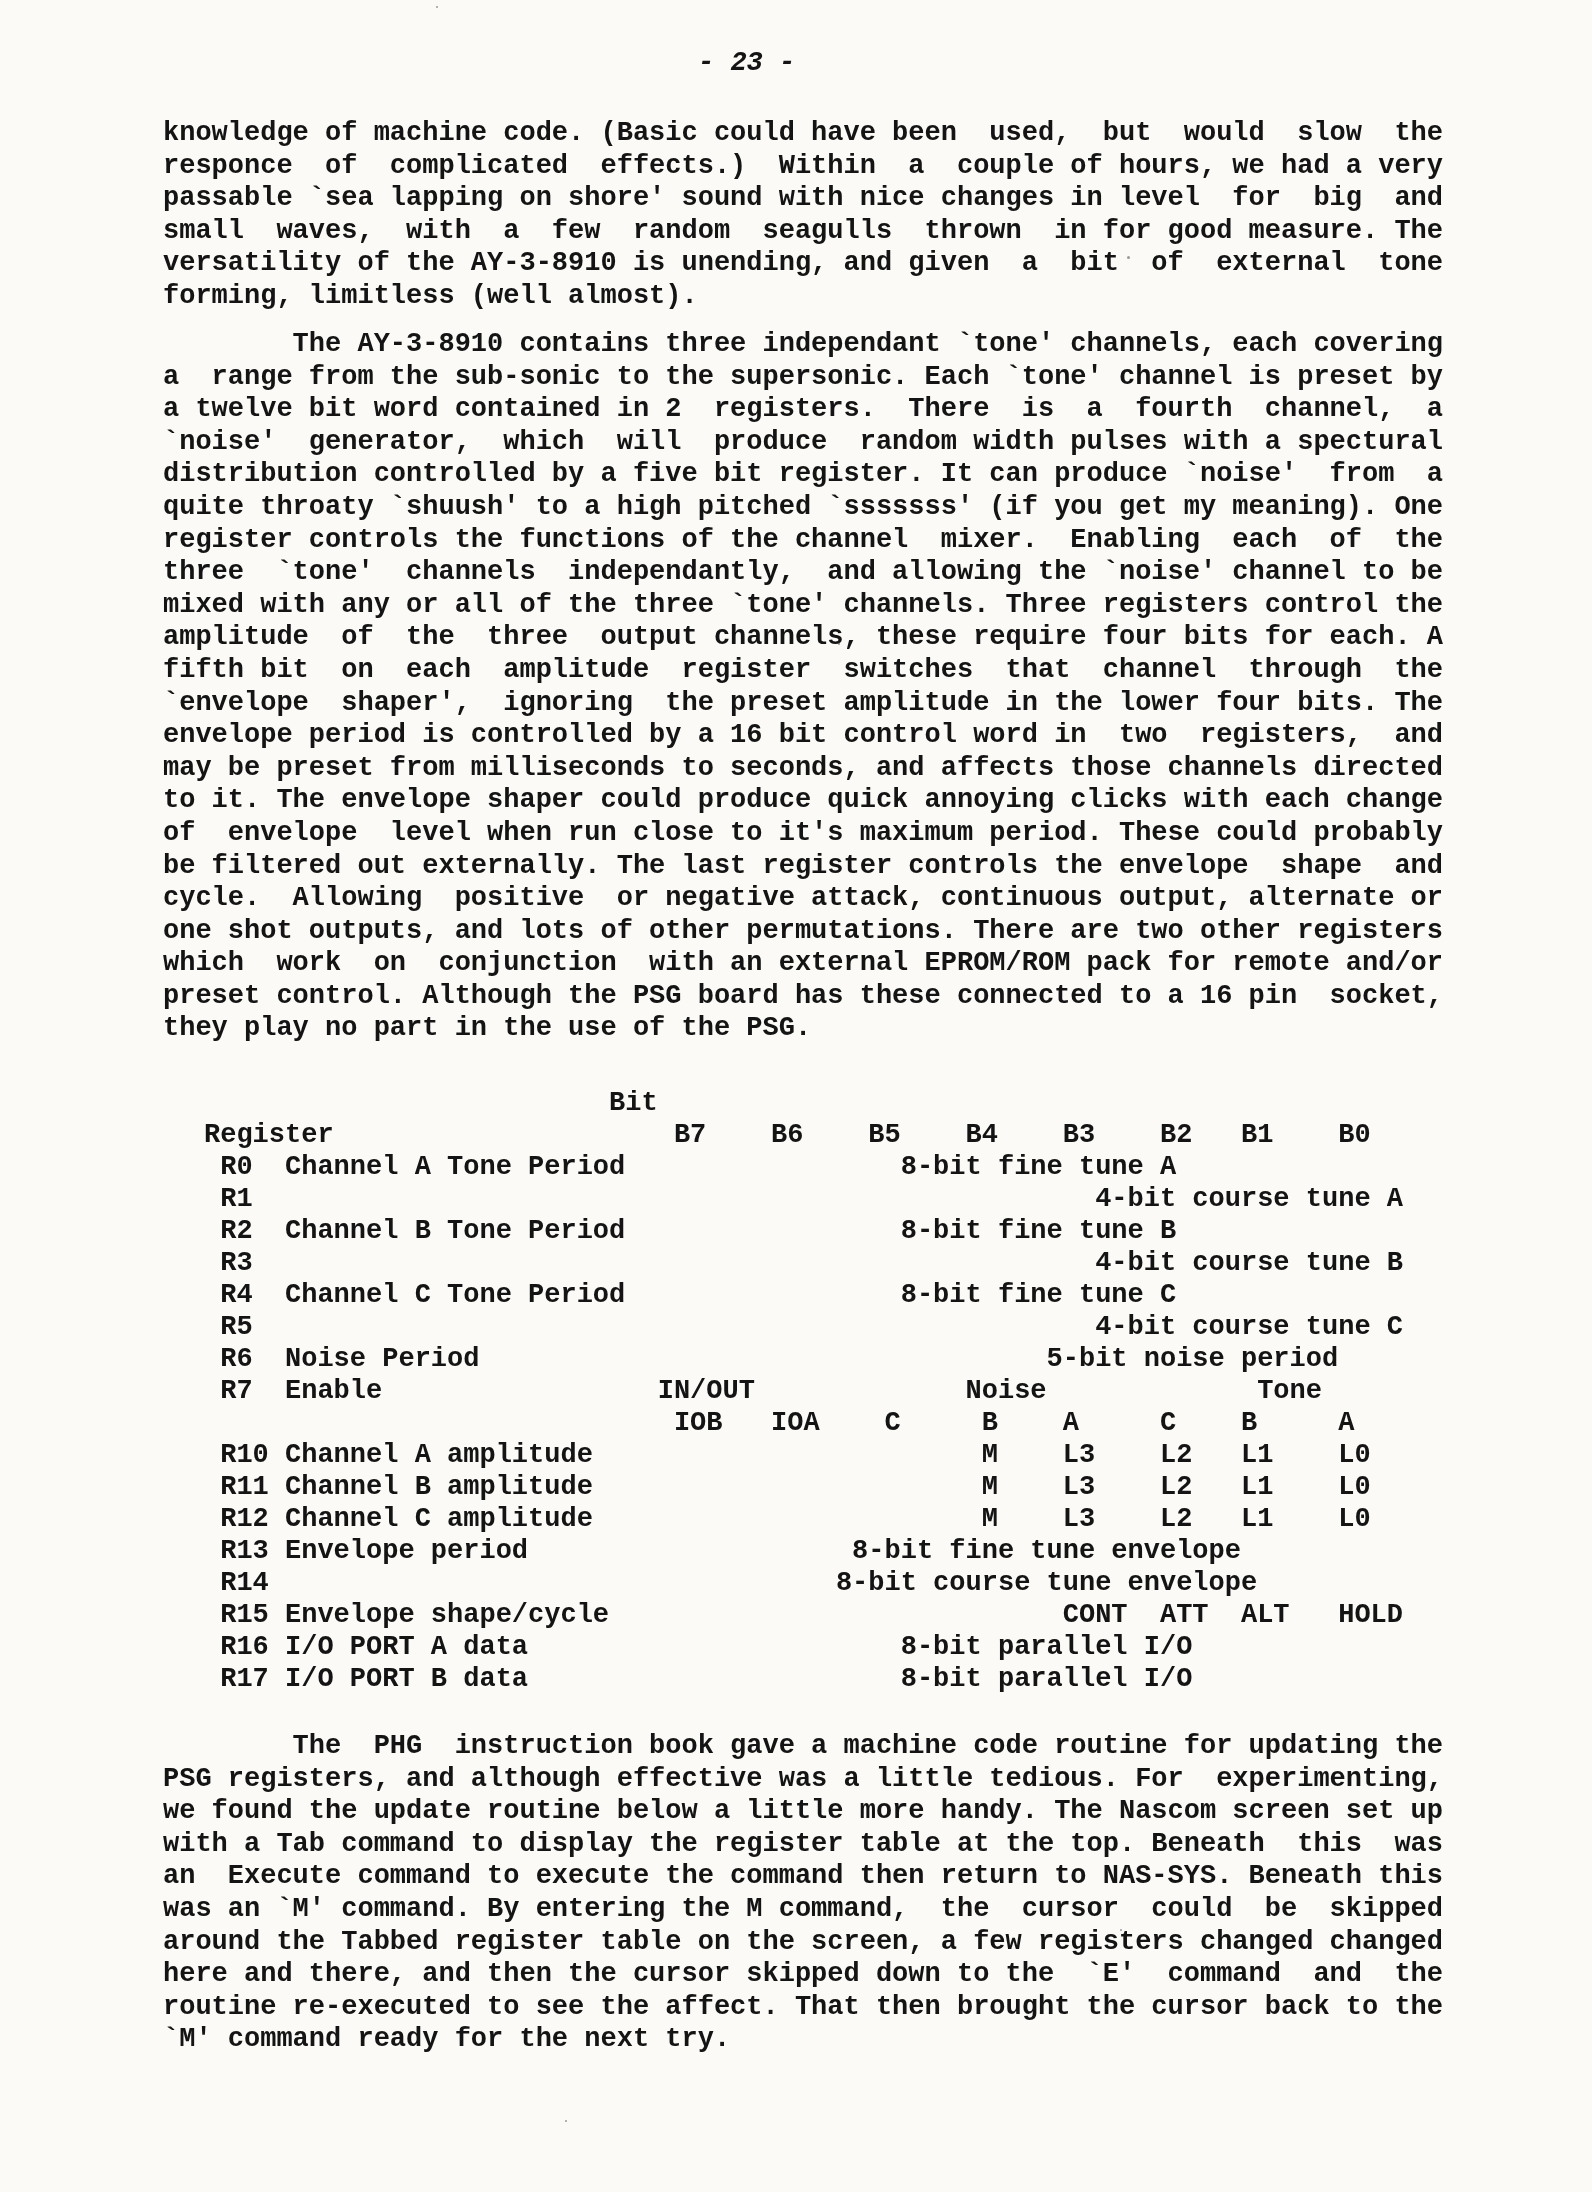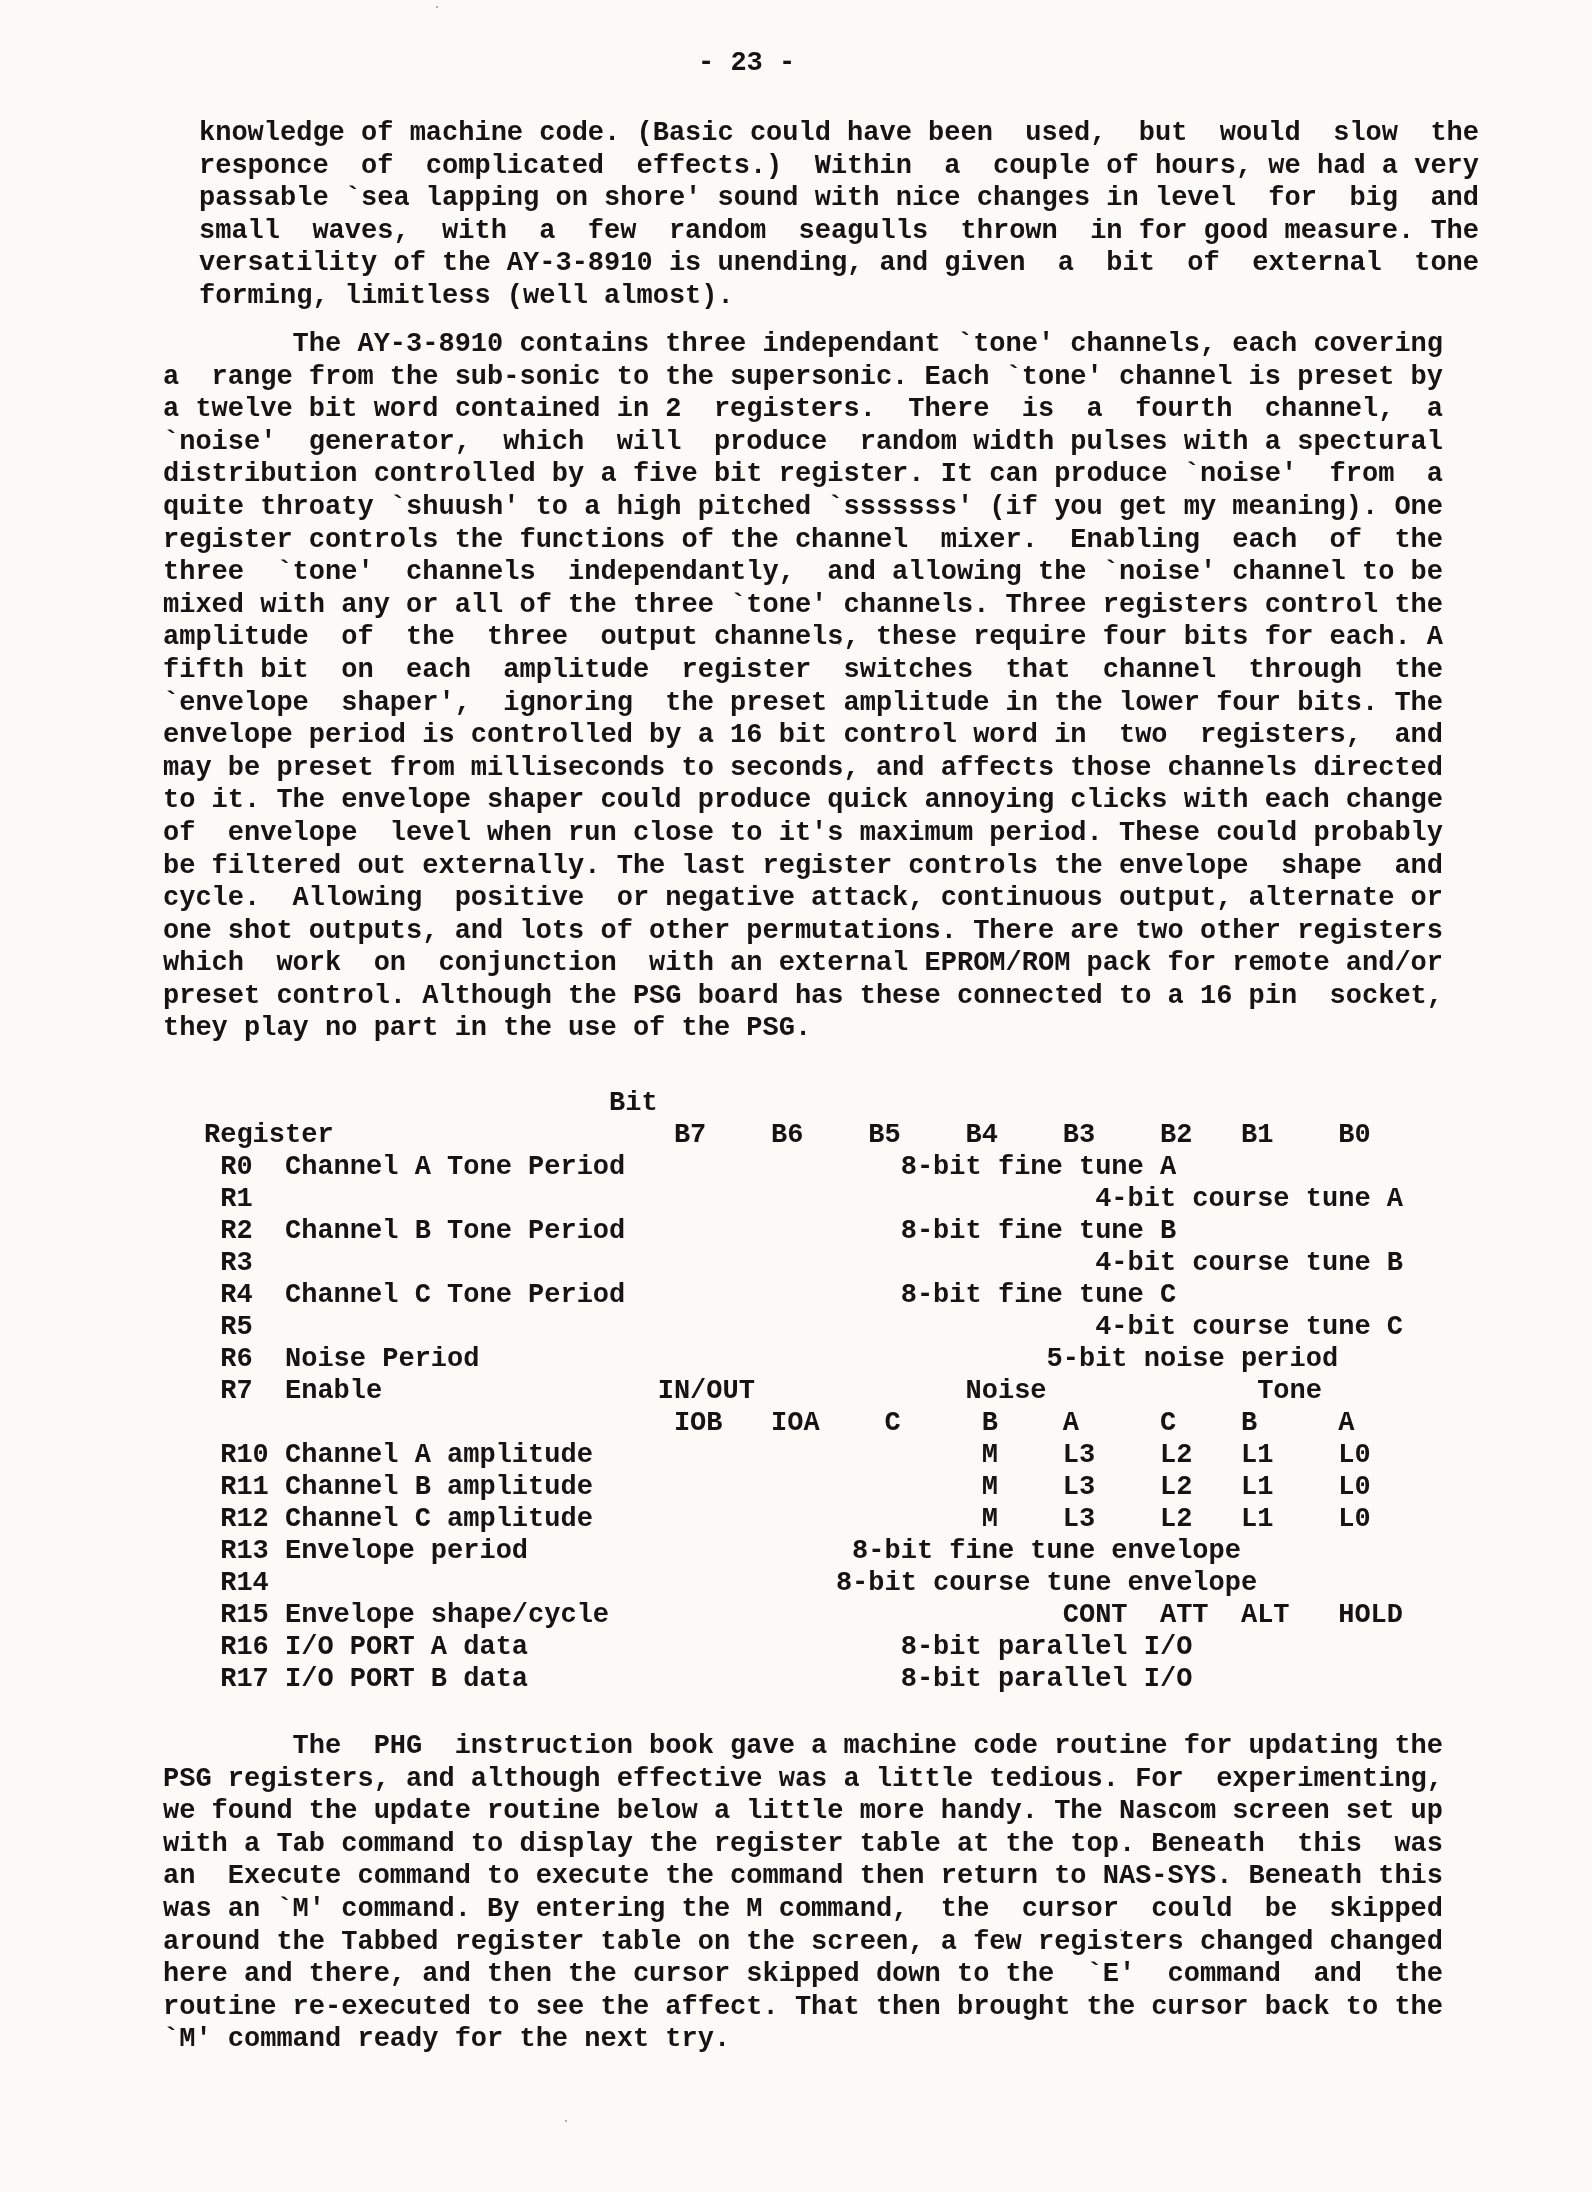--- a/index.html
+++ b/index.html
@@ -17,22 +17,22 @@
   .tw {
     position: absolute;
     font-family: "Liberation Mono", "DejaVu Sans Mono", monospace;
     font-size: 27px;
     line-height: 32.6px;
     font-weight: bold;
     color: #141414;
     white-space: pre;
     letter-spacing: 0;
   }
-  #page-number { left: 698px; top: 47px; }
-  #para-1 { left: 163px; top: 117px; margin-left: 36px; }
+  #page-number { left: 698px; top: 47px; font-style: italic; }
+  #para-1 { left: 163px; top: 117px; }
   #para-2 { left: 163px; top: 328px; font-family: Liberation Mono, monospace; }
   #register-table { left: 163px; top: 1087px; line-height: 32px; margin-left: 41px; }
   #para-3 { left: 163px; top: 1730px; }
   .speck {
     position: absolute;
     background: #4a4a48;
     border-radius: 50%;
     opacity: 0.55;
   }
 </style>

